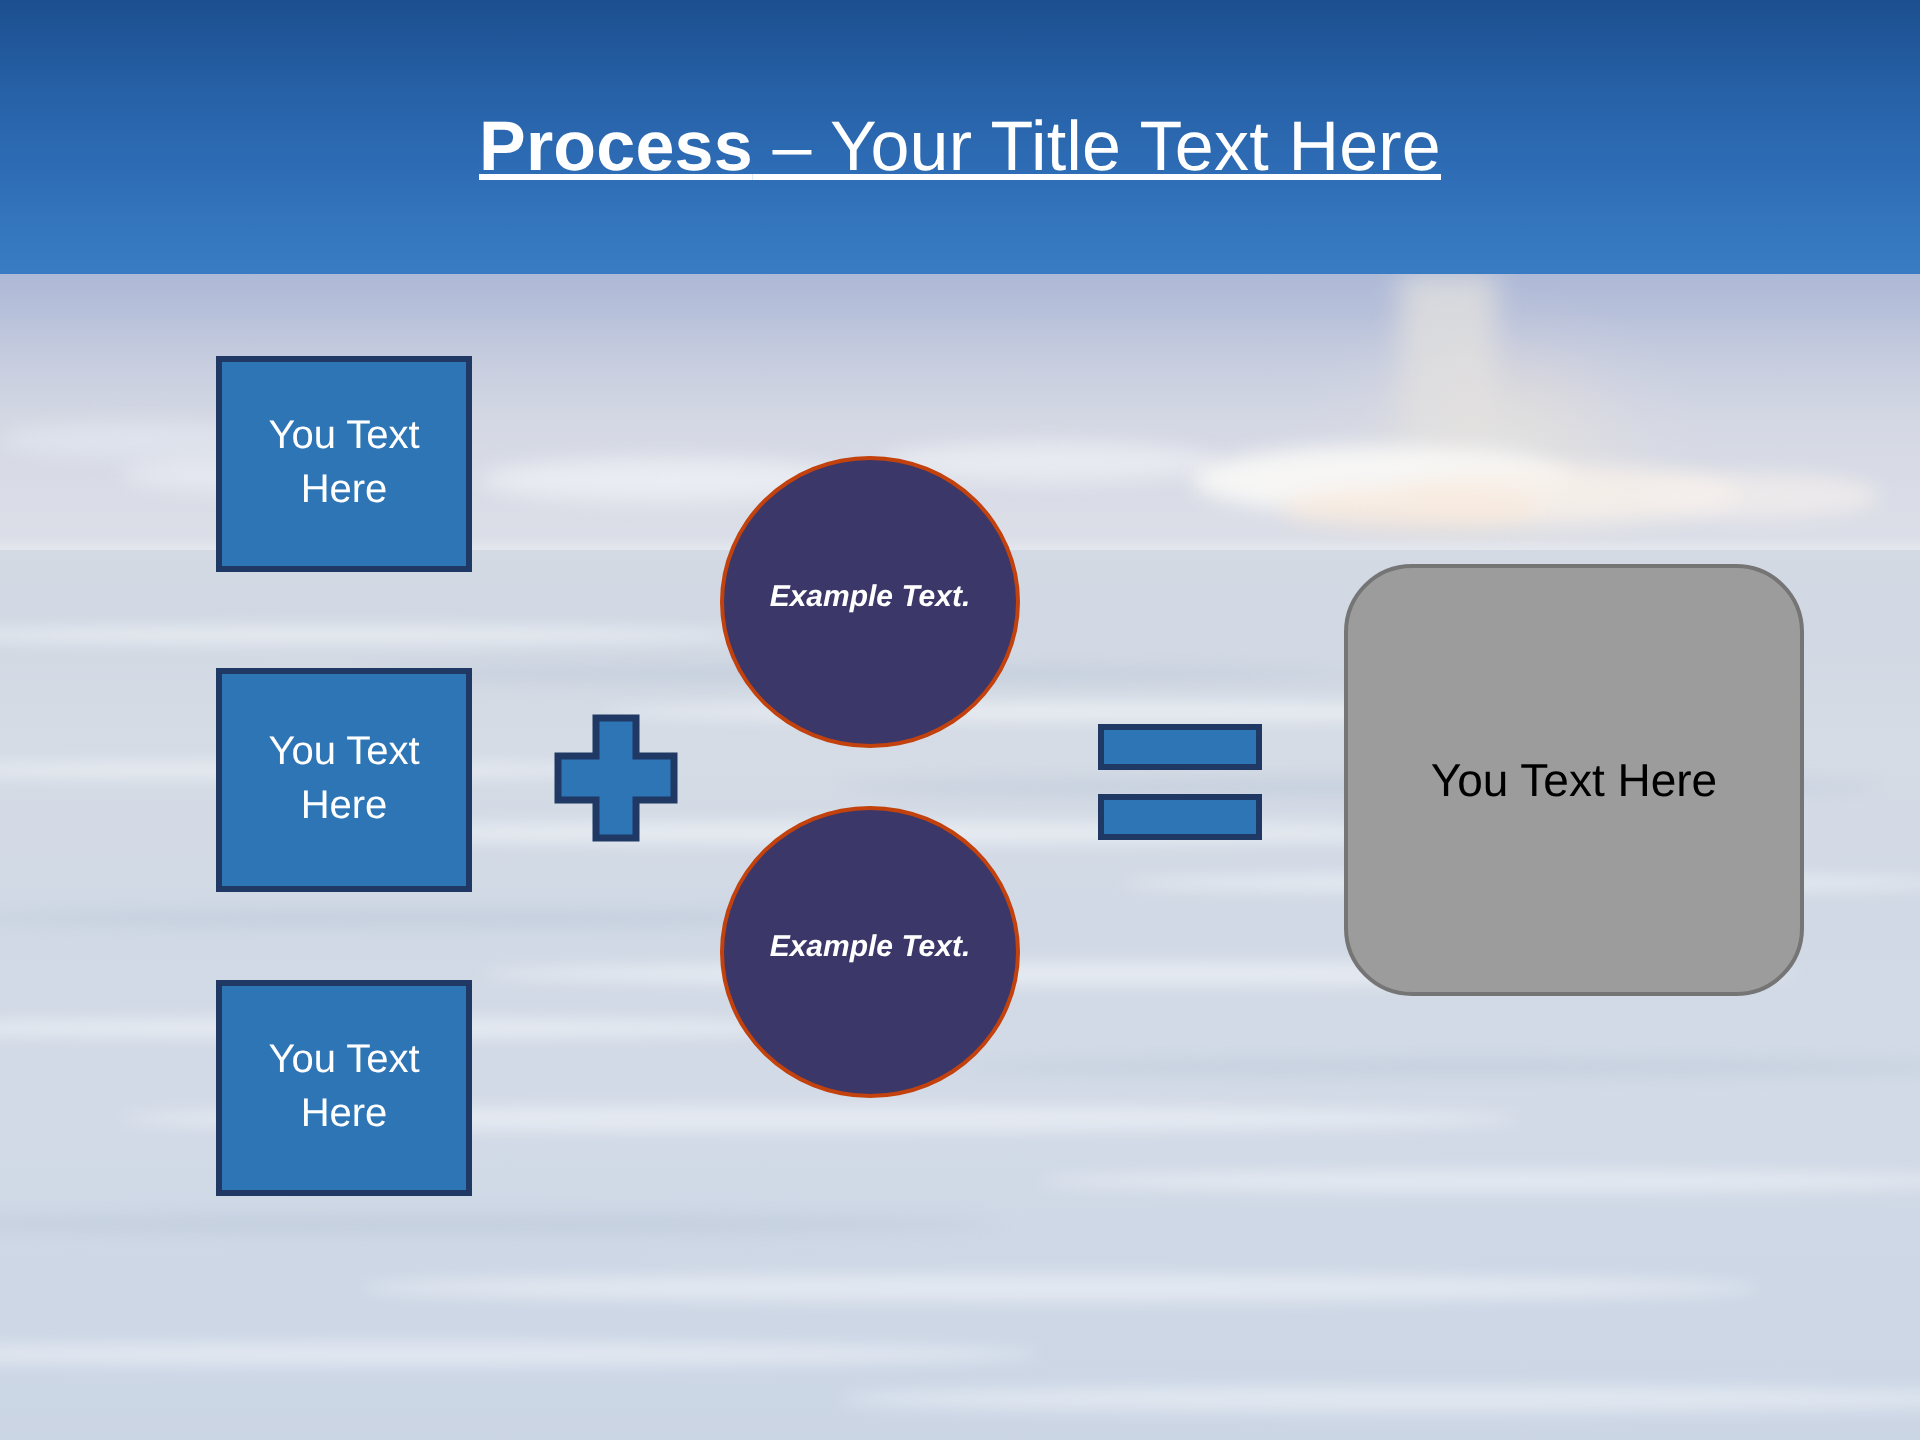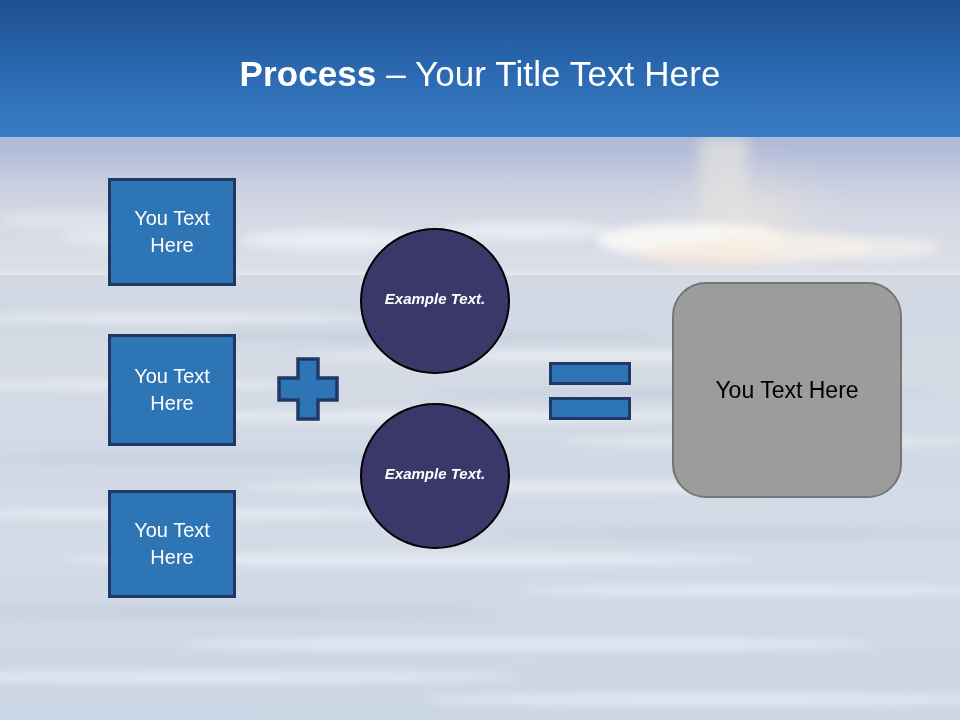--- a/index.html
+++ b/index.html
@@ -154,20 +154,21 @@
   .title {
     position: absolute;
     left: 0; right: 0;
     top: 52px;
     text-align: center;
     color: #ffffff;
     font-size: 35px;
     line-height: 44px;
     letter-spacing: 0.1px;
     white-space: nowrap;
+    text-decoration: underline;
   }
   .title .t-bold { font-weight: bold; }
   .title .t-reg  { font-weight: normal; }
 
   
   .sq {
     position: absolute;
     background: #2e75b6;
     border: 3px solid #1f3864;
     box-sizing: border-box;
@@ -180,21 +181,21 @@
     justify-content: center;
   }
   .sq1 { left: 108px; top: 178px;  width: 128px; height: 108px; }
   .sq2 { left: 108px; top: 334px;  width: 128px; height: 112px; }
   .sq3 { left: 108px; top: 490px;  width: 128px; height: 108px; }
 
   .circ {
     position: absolute;
     border-radius: 50%;
     background: #3b3769;
-    border: 2px solid #000000;
+    border: 2px solid #c2410c;
     box-sizing: border-box;
     color: #ffffff;
     font-size: 15px;
     line-height: 22px;
     font-weight: bold;
     font-style: italic;
     text-align: center;
     display: flex;
     align-items: center;
     justify-content: center;

